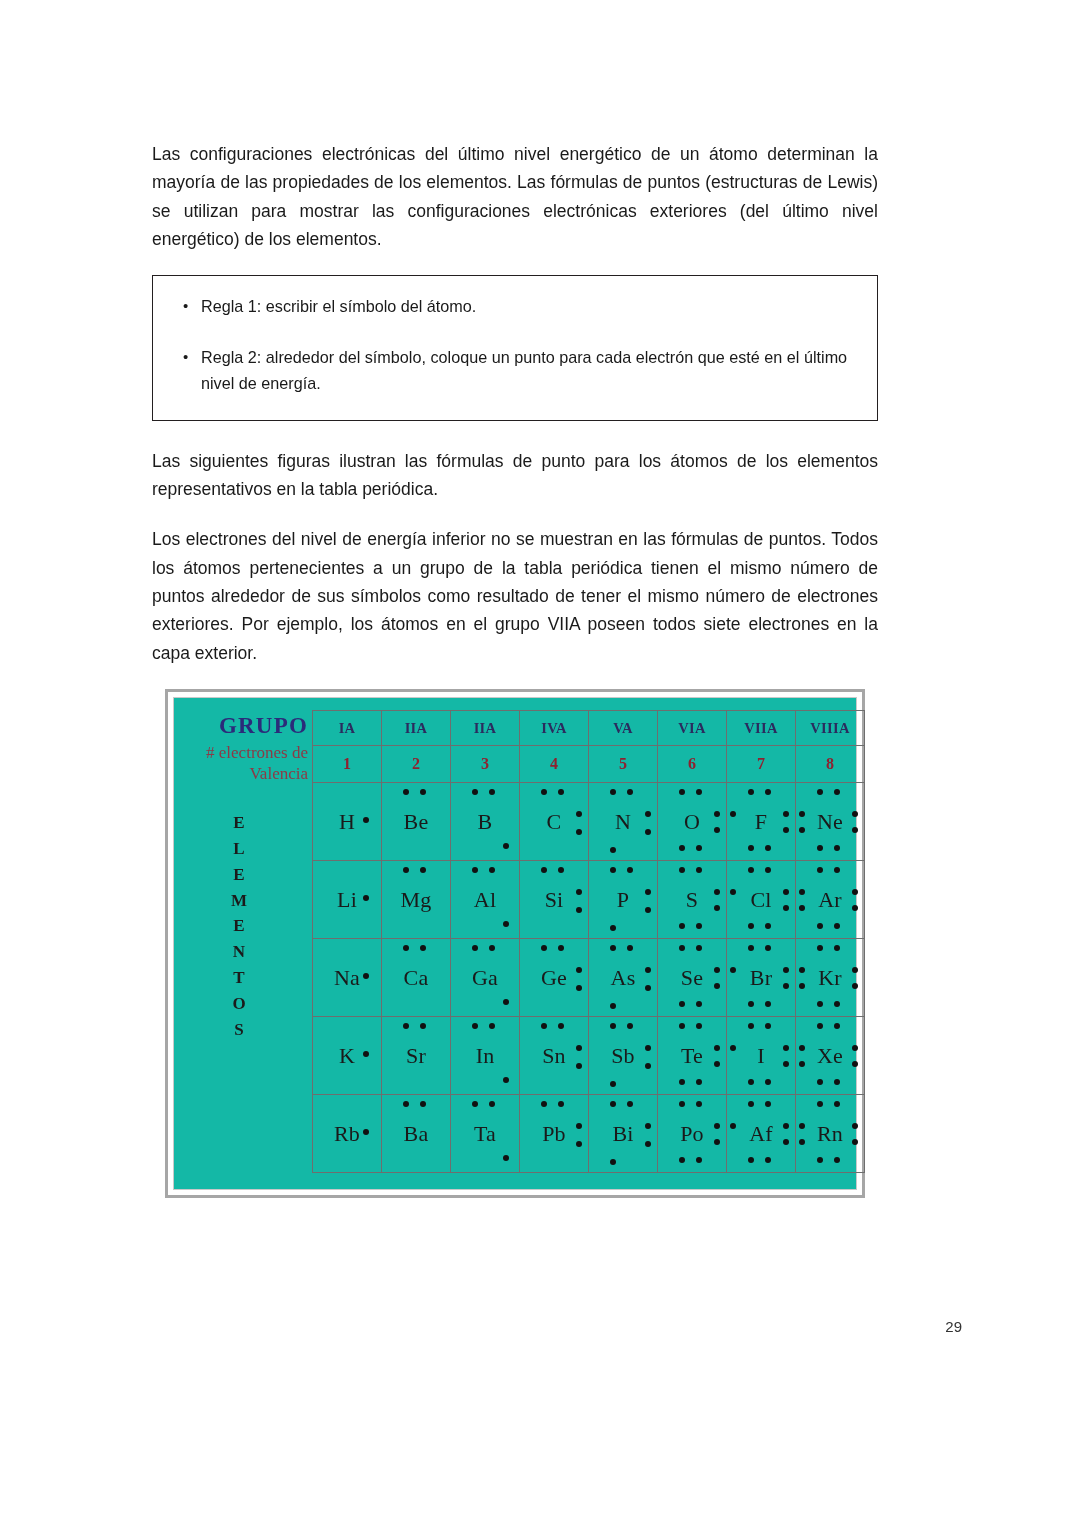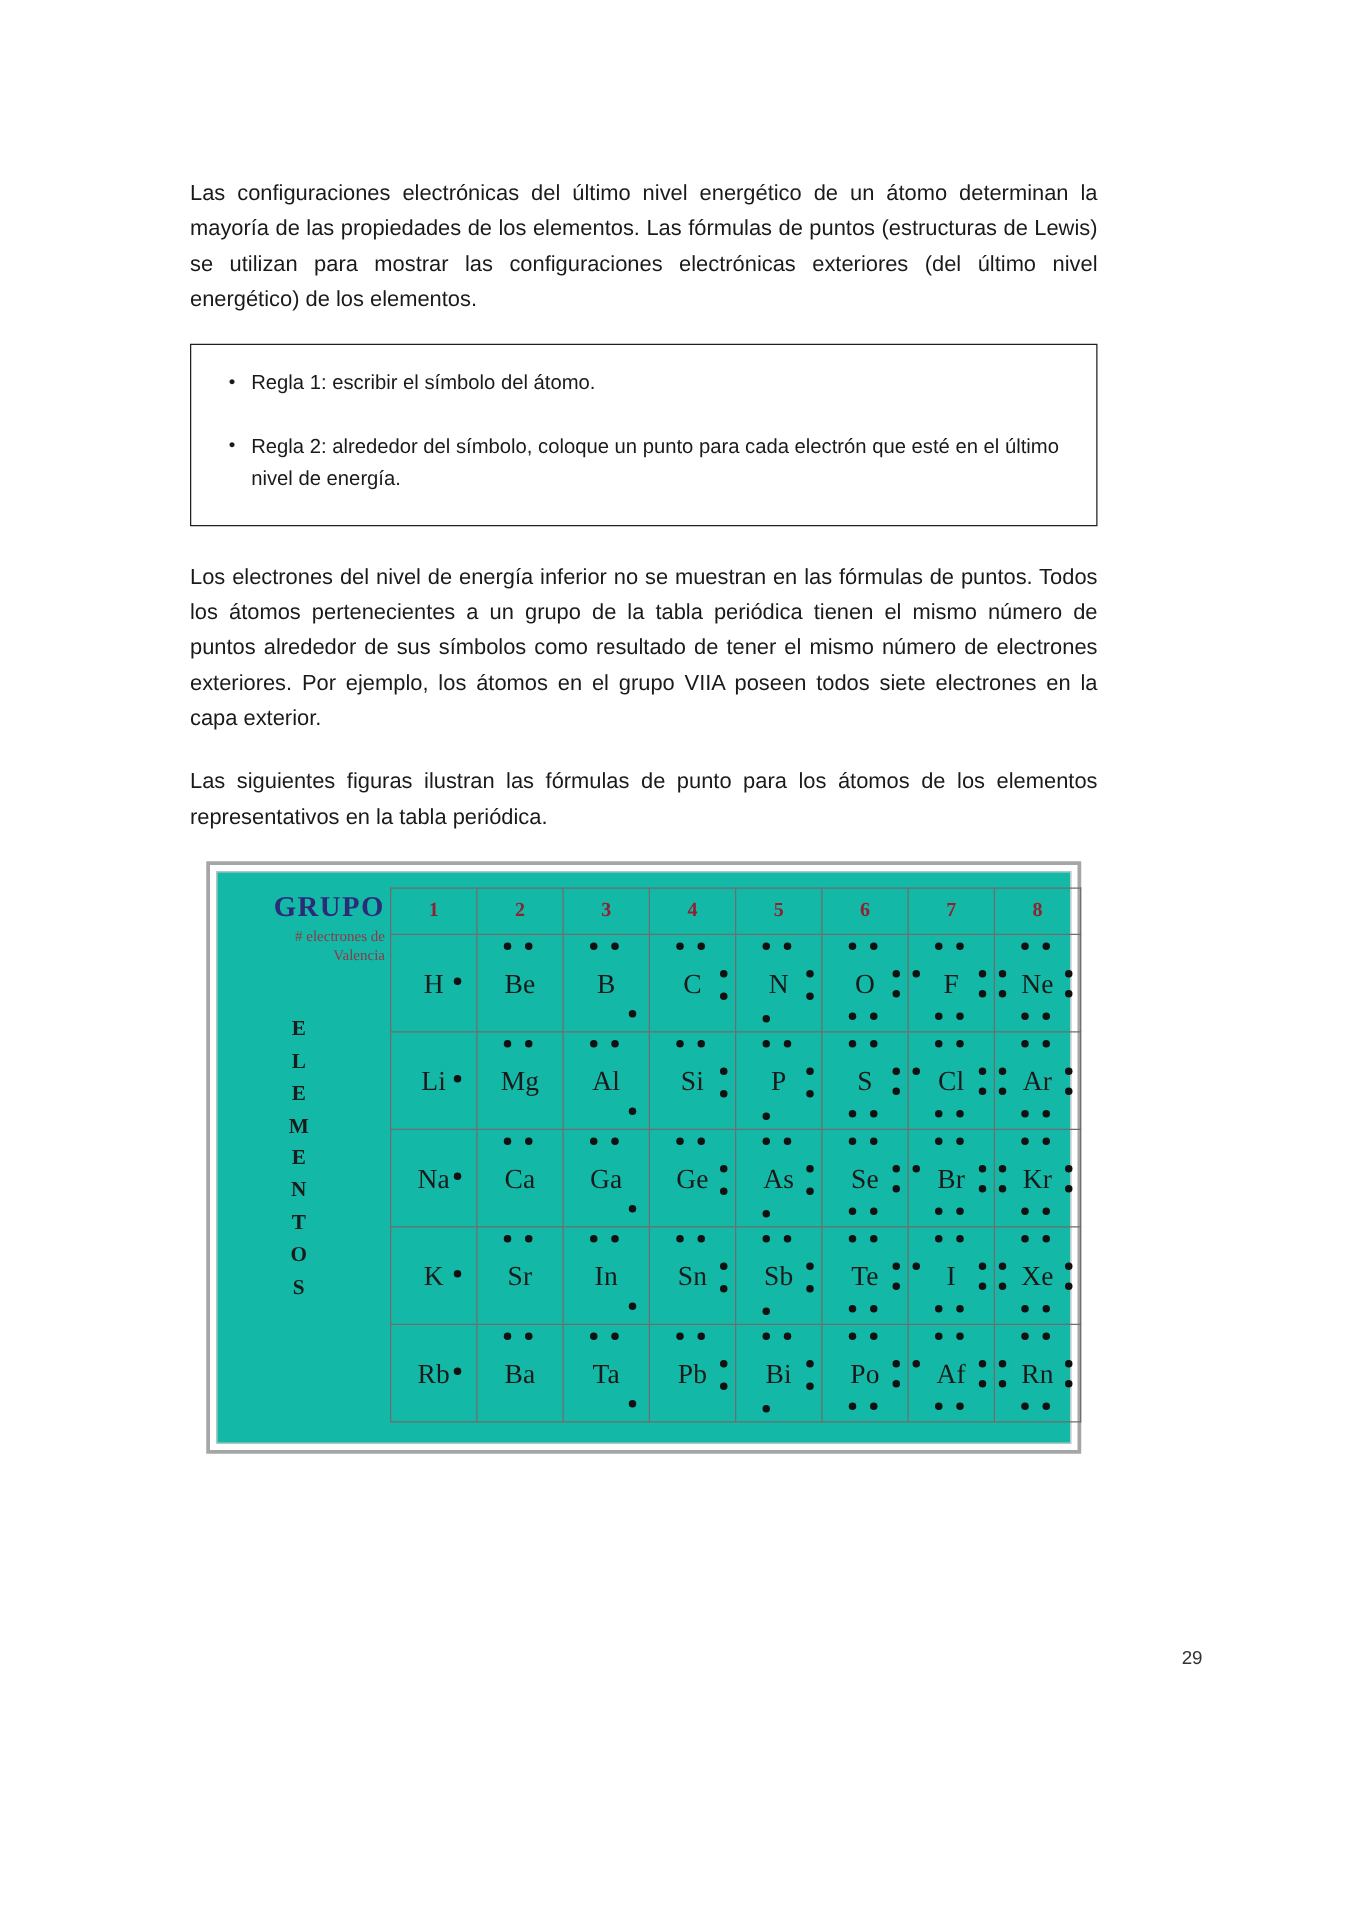--- a/index.html
+++ b/index.html
@@ -115,21 +115,21 @@
     font-family: "Liberation Serif", serif;
     font-weight: bold;
     font-size: 23px;
     color: #2b2b7a;
     letter-spacing: 1.2px;
     line-height: 1;
     margin-top: 4px;
   }
   .valencia-label {
     font-family: "Liberation Serif", serif;
-    font-size: 12px;
+    font-size: 17px;
     color: #8c3a46;
     text-align: right;
     line-height: 1.25;
     margin-top: 5px;
   }
   .elementos-col {
     flex: 1 1 auto;
     display: flex;
     justify-content: center;
     align-items: flex-start;
@@ -223,23 +223,23 @@
       <div class="rule-item">
         <span class="rule-bullet">•</span>
         <span class="rule-text">Regla 1: escribir el símbolo del átomo.</span>
       </div>
       <div class="rule-item">
         <span class="rule-bullet">•</span>
         <span class="rule-text">Regla 2: alrededor del símbolo, coloque un punto para cada electrón que esté en el último nivel de energía.</span>
       </div>
     </div>
 
+    <p class="body-text">Las siguientes figuras ilustran las fórmulas de punto para los átomos de los elementos representativos en la tabla periódica.</p>
+
     <p class="body-text">Los electrones del nivel de energía inferior no se muestran en las fórmulas de puntos. Todos los átomos pertenecientes a un grupo de la tabla periódica tienen el mismo número de puntos alrededor de sus símbolos como resultado de tener el mismo número de electrones exteriores. Por ejemplo, los átomos en el grupo VIIA poseen todos siete electrones en la capa exterior.</p>
-
-    <p class="body-text">Las siguientes figuras ilustran las fórmulas de punto para los átomos de los elementos representativos en la tabla periódica.</p>
 
     <div class="figure-wrap">
       <div class="figure-outer">
         <div class="figure-inner">
           <div class="fig-grid">
 
             <div class="fig-leftcol">
               <div class="grupo-head">
                 <div class="grupo-title">GRUPO</div>
                 <div class="valencia-label">
@@ -257,20 +257,30 @@
                     <span>N</span>
                     <span>T</span>
                     <span>O</span>
                     <span>S</span>
                   </div>
               </div>
             </div>
 
             <table class="fig-table">
               <thead>
+                <tr id="group-header-row">
+                    <th class="grp">IA</th>
+                    <th class="grp">IIA</th>
+                    <th class="grp">IIA</th>
+                    <th class="grp">IVA</th>
+                    <th class="grp">VA</th>
+                    <th class="grp">VIA</th>
+                    <th class="grp">VIIA</th>
+                    <th class="grp">VIIIA</th>
+                  </tr>
                 <tr id="valence-row">
                     <td class="val">1</td>
                     <td class="val">2</td>
                     <td class="val">3</td>
                     <td class="val">4</td>
                     <td class="val">5</td>
                     <td class="val">6</td>
                     <td class="val">7</td>
                     <td class="val">8</td>
                   </tr>

